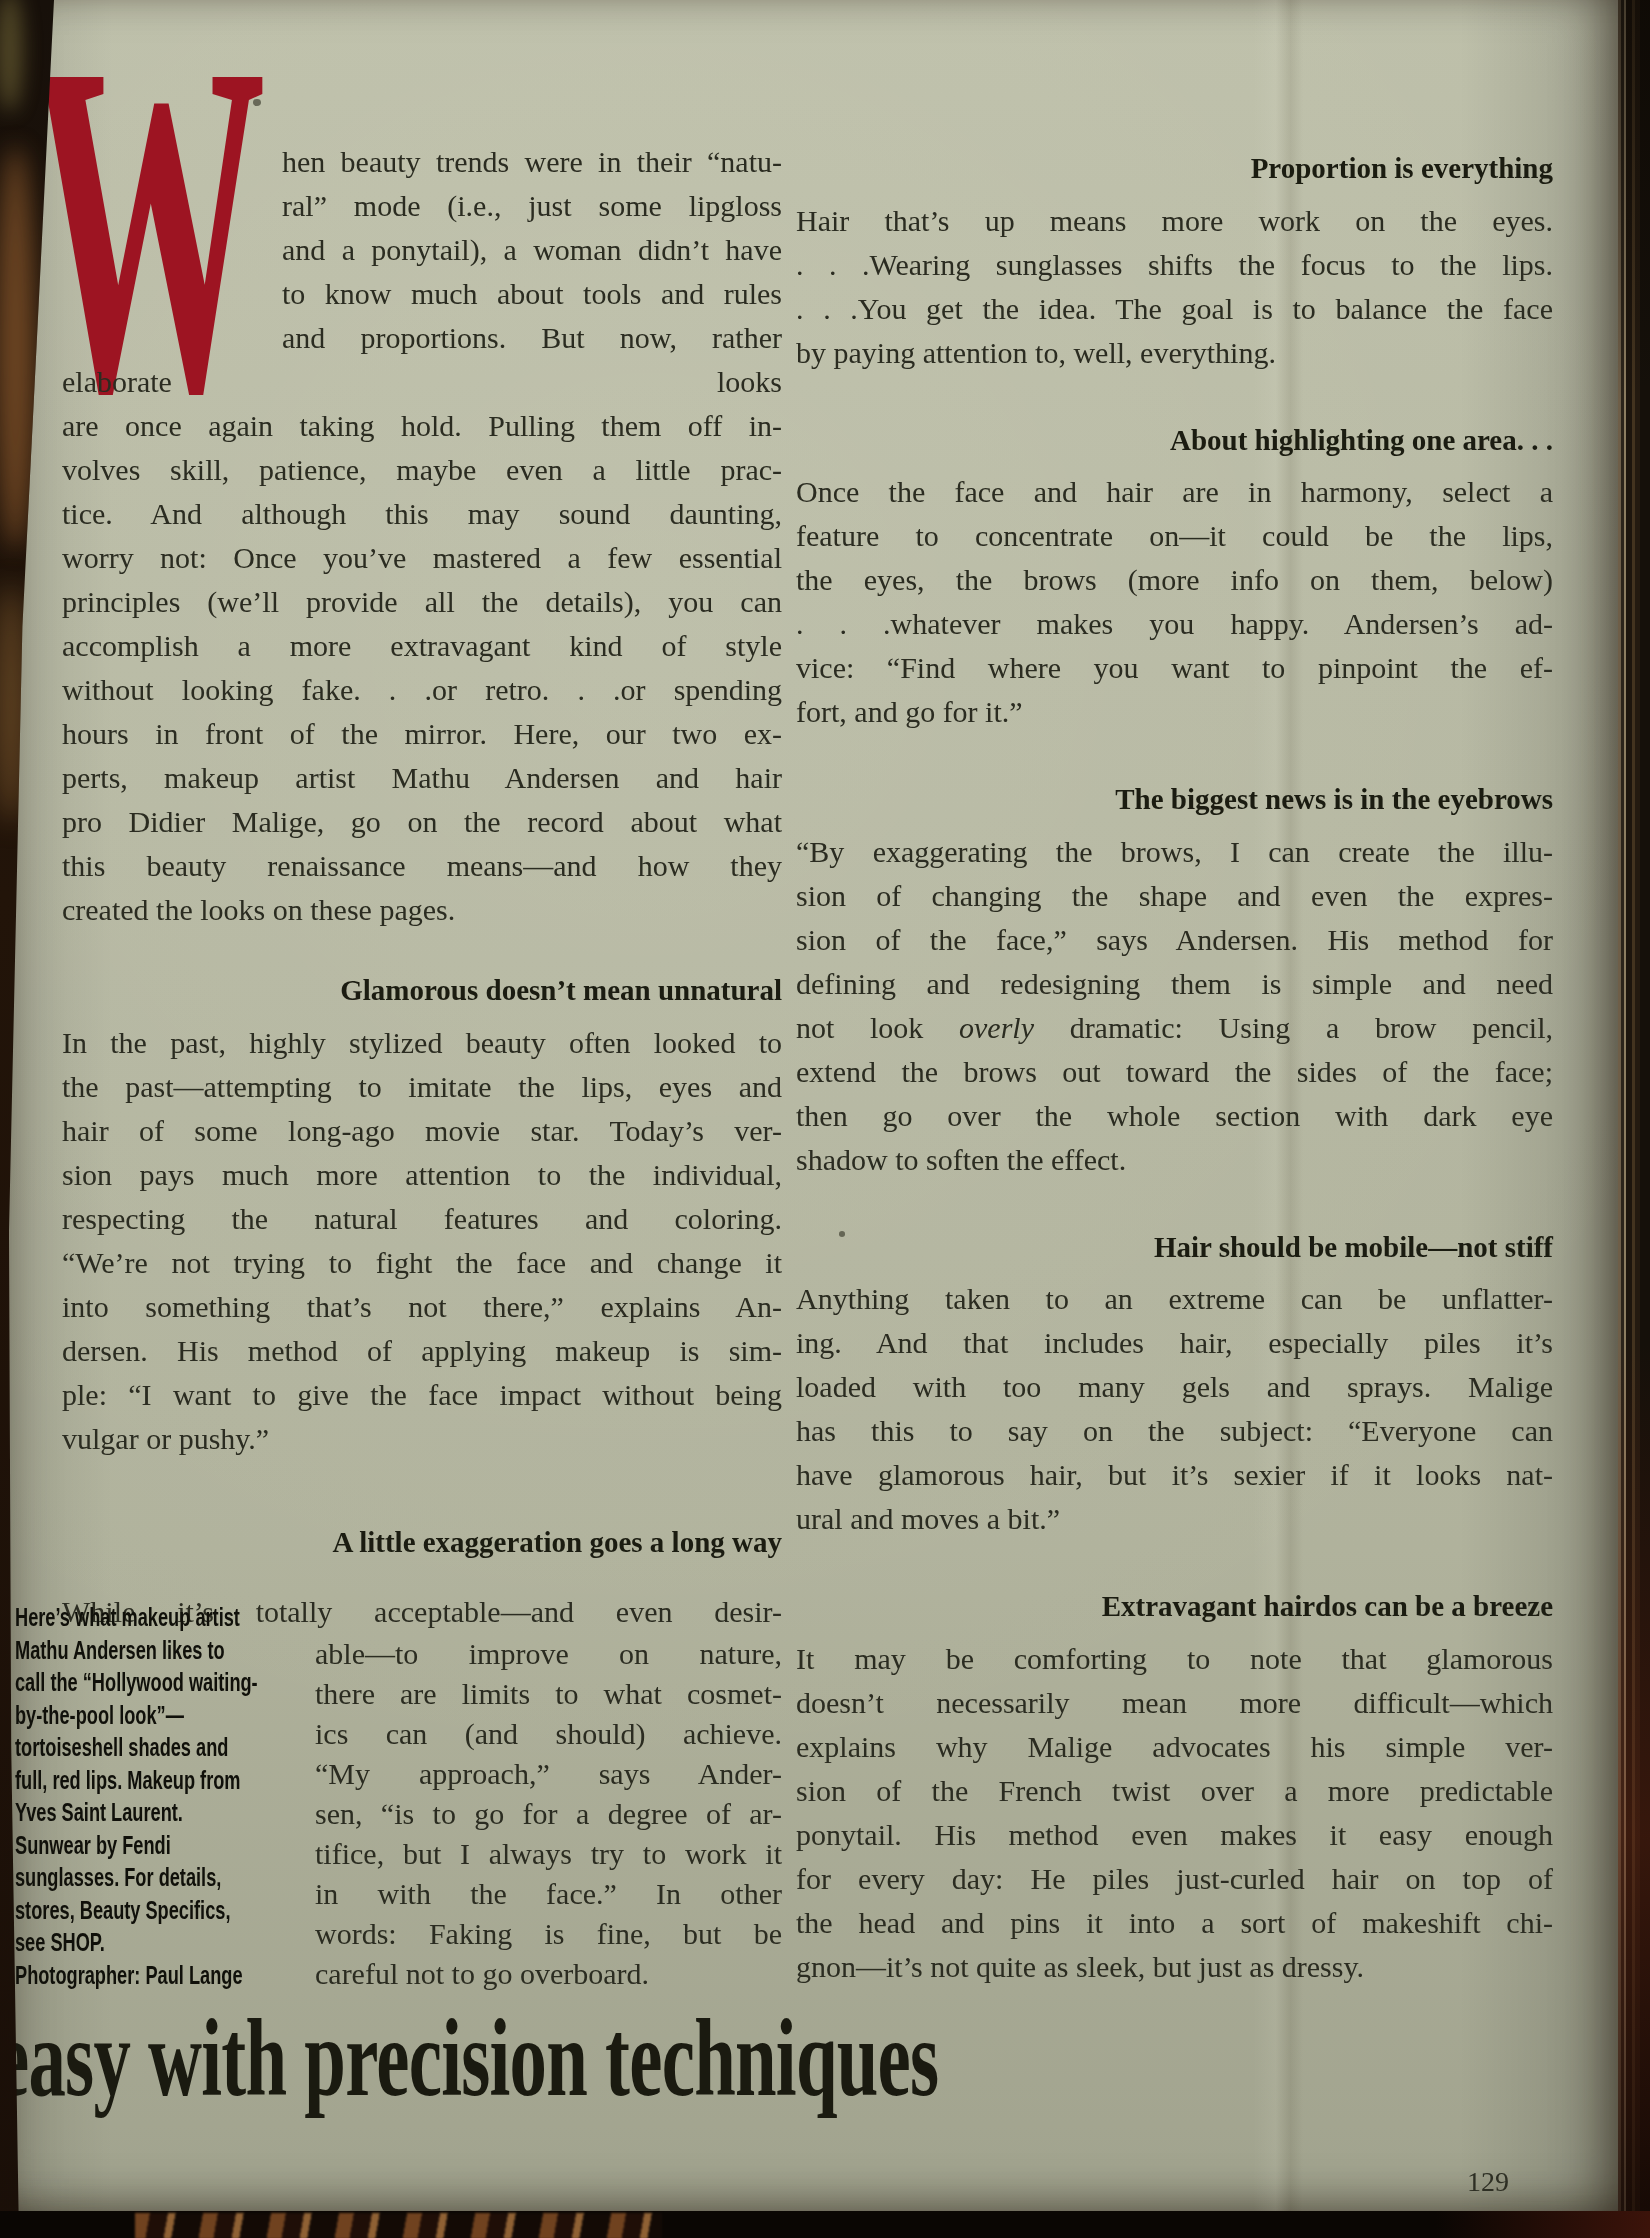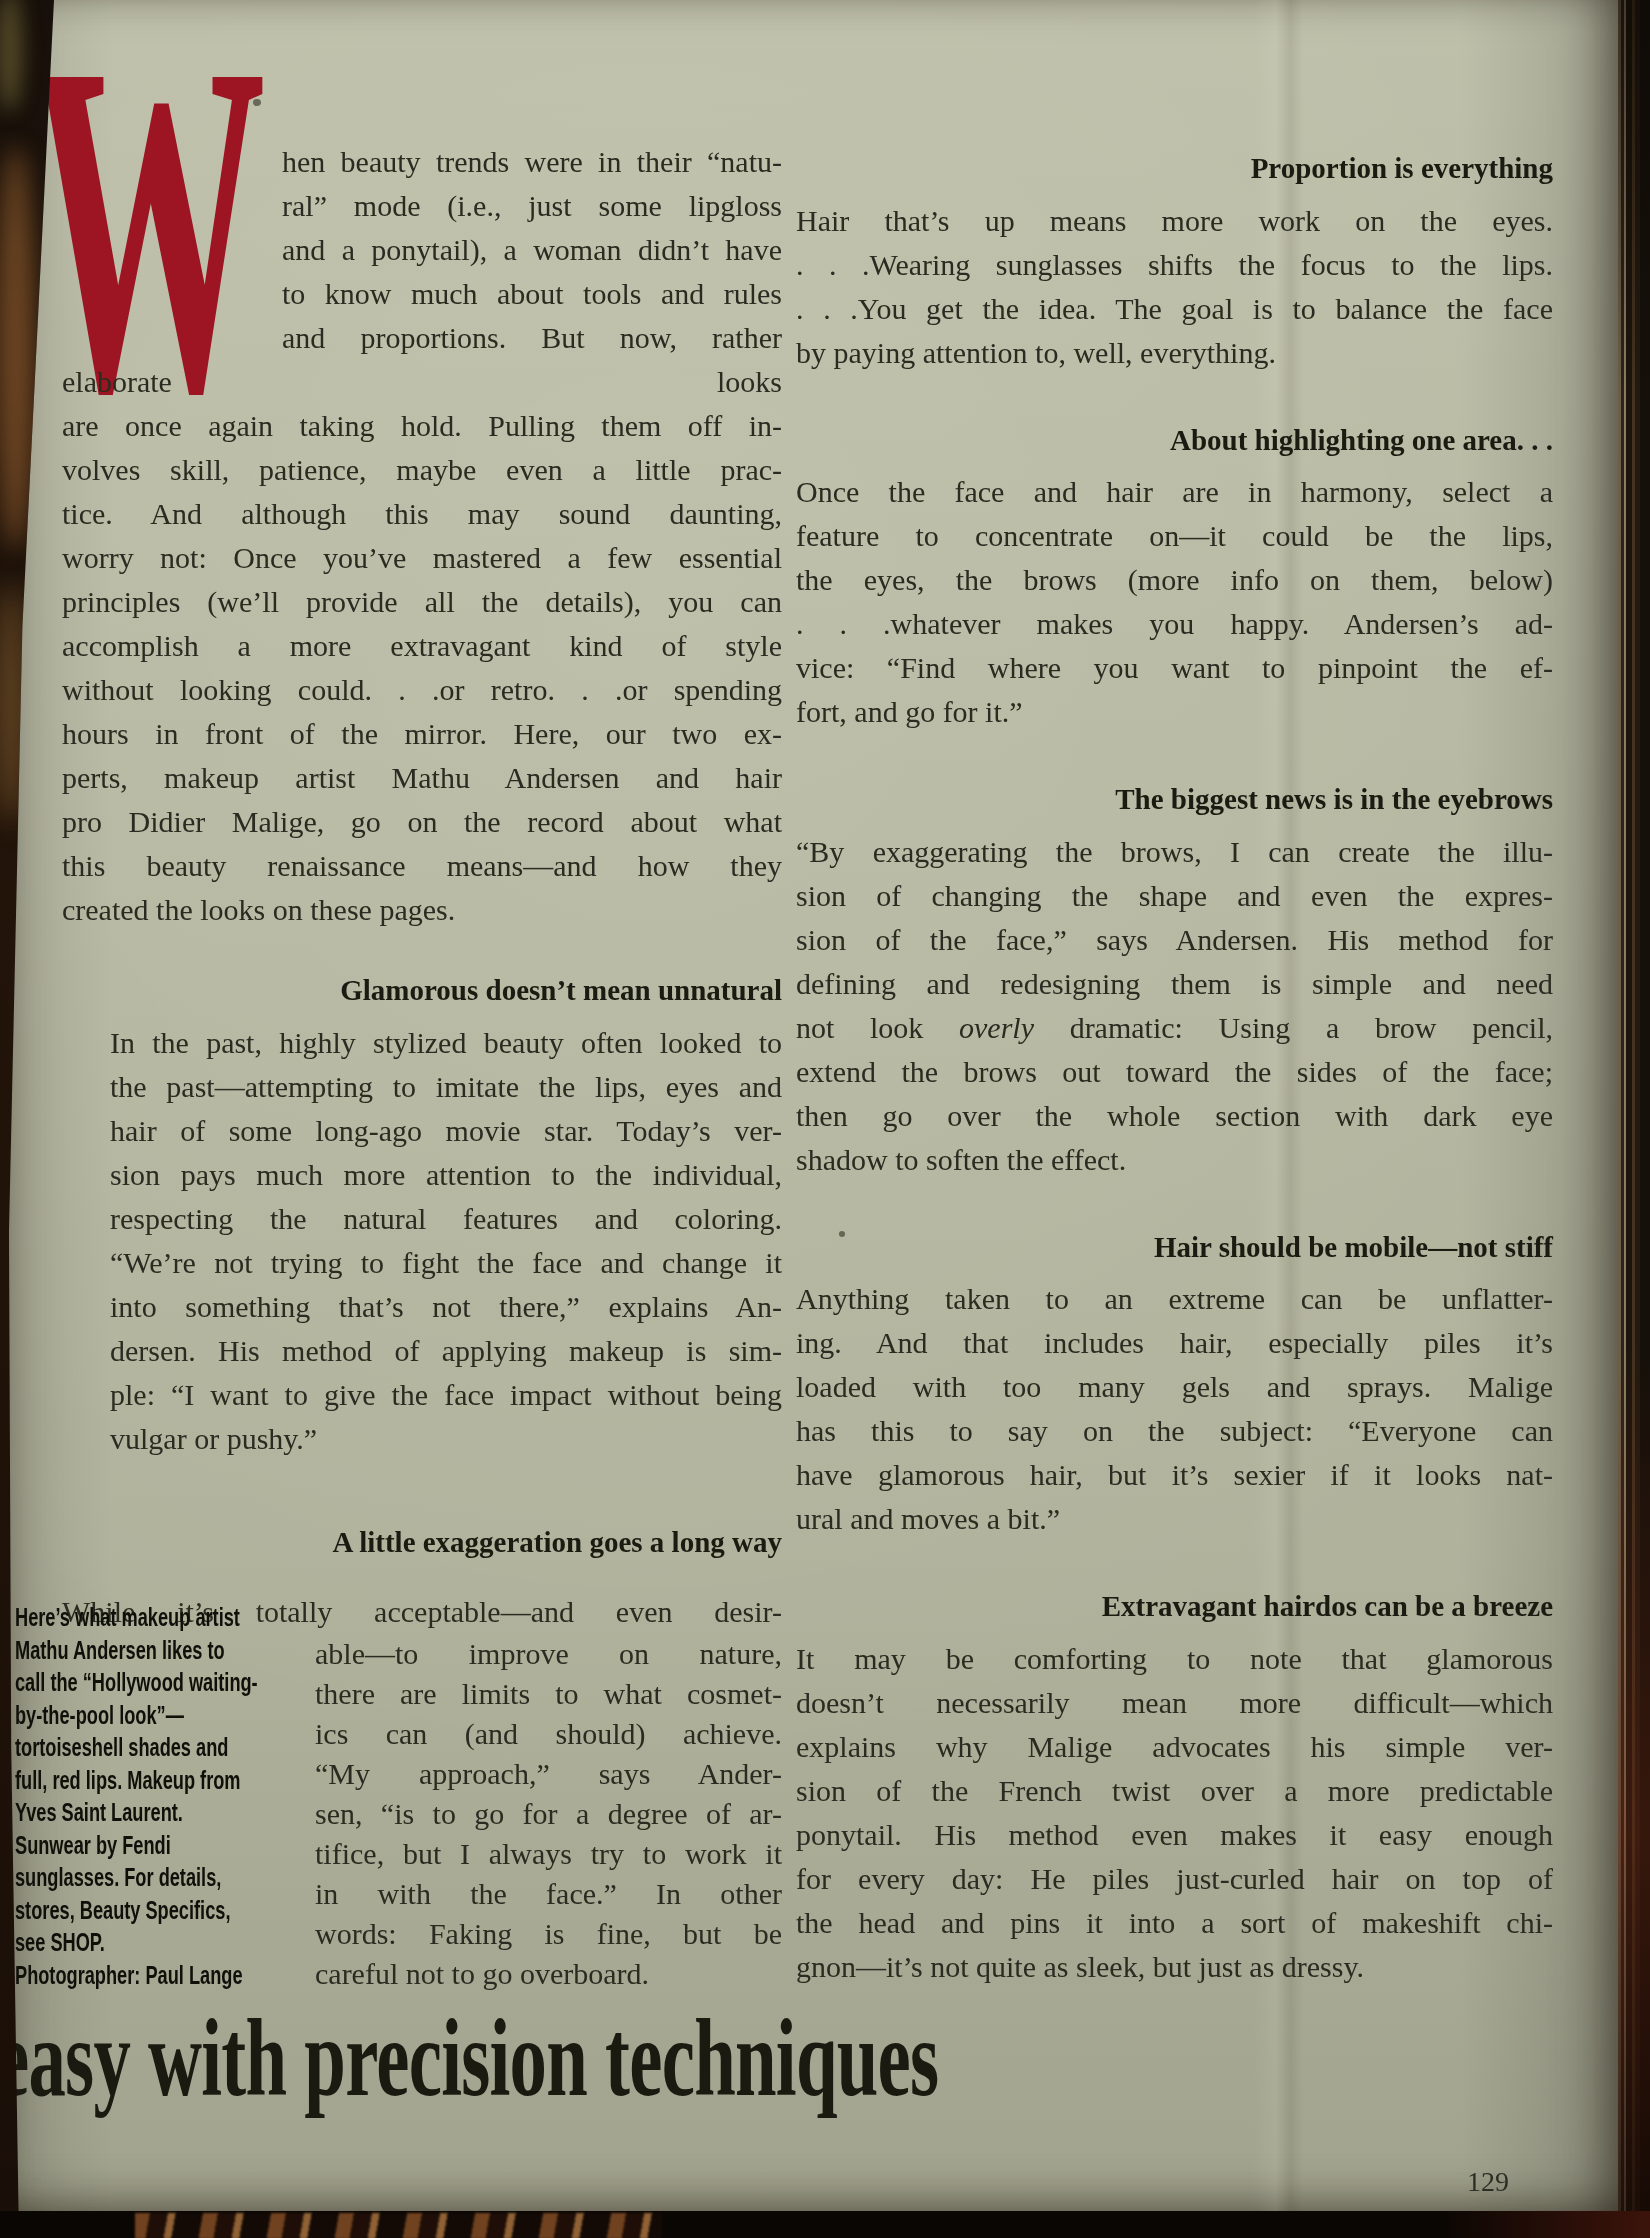--- a/index.html
+++ b/index.html
@@ -16,21 +16,21 @@
     background:linear-gradient(90deg,rgba(0,0,0,0),rgba(250,250,235,.08) 45%,rgba(40,30,10,.09) 75%,rgba(0,0,0,0));}
   .dropcap{position:absolute;left:31px;top:-7.8px;font-size:235px;line-height:235px;font-weight:bold;
     color:#9d1422;transform:scaleY(2.02);transform-origin:0 0;}
   .jl{text-align:justify;text-align-last:justify;}
   .ll{text-align-last:left;}
   .col-left{position:absolute;left:62px;top:140px;width:720px;font-size:30px;line-height:44px;color:#2b2c21;}
   .dc-float{float:left;width:220px;height:177px;}
   .lhead,.rhead{font-weight:bold;font-size:29px;line-height:34px;text-align:right;color:#1b1c11;}
   .lhead-1{margin-top:41px;}
   .lhead-2{margin-top:64px;}
-  .lp{margin-top:13.5px;margin-left:48px;}
+  .lp{margin-top:13.5px;}
   .wline{margin-top:31px;}
   .narrow{margin-left:253px;width:467px;line-height:40px;}
   .caption{position:absolute;left:14.6px;top:1601px;width:263px;font-family:"Liberation Sans","DejaVu Sans",sans-serif;
     font-weight:bold;font-size:26px;line-height:32.5px;color:#10100a;}
   .cl{transform:scaleX(.70);transform-origin:0 50%;white-space:nowrap;text-align:left;}
   .col-right{position:absolute;left:796px;top:151px;width:757px;font-size:30px;line-height:44px;color:#2b2c21;}
   .rhead{margin-top:48px;}
   .col-right .rhead:first-child{margin-top:0;}
   .rp{margin-top:13.5px;}
   .headline{position:absolute;left:-4.5px;top:1999px;font-size:110px;line-height:118px;font-weight:bold;
@@ -76,21 +76,21 @@
           <div class="jl">ral” mode (i.e., just some lipgloss</div>
           <div class="jl">and a ponytail), a woman didn’t have</div>
           <div class="jl">to know much about tools and rules</div>
           <div class="jl">and proportions. But now, rather elaborate looks</div>
           <div class="jl">are once again taking hold. Pulling them off in-</div>
           <div class="jl">volves skill, patience, maybe even a little prac-</div>
           <div class="jl">tice. And although this may sound daunting,</div>
           <div class="jl">worry not: Once you’ve mastered a few essential</div>
           <div class="jl">principles (we’ll provide all the details), you can</div>
           <div class="jl">accomplish a more extravagant kind of style</div>
-          <div class="jl">without looking could. . .or retro. . .or spending</div>
+          <div class="jl">without looking fake. . .or retro. . .or spending</div>
           <div class="jl">hours in front of the mirror. Here, our two ex-</div>
           <div class="jl">perts, makeup artist Mathu Andersen and hair</div>
           <div class="jl">pro Didier Malige, go on the record about what</div>
           <div class="jl">this beauty renaissance means—and how they</div>
           <div class="jl ll">created the looks on these pages.</div>
         </div>
 
       <div class="lhead lhead-1">Glamorous doesn’t mean unnatural</div>
       <div class="lp">
           <div class="jl">In the past, highly stylized beauty often looked to</div>

